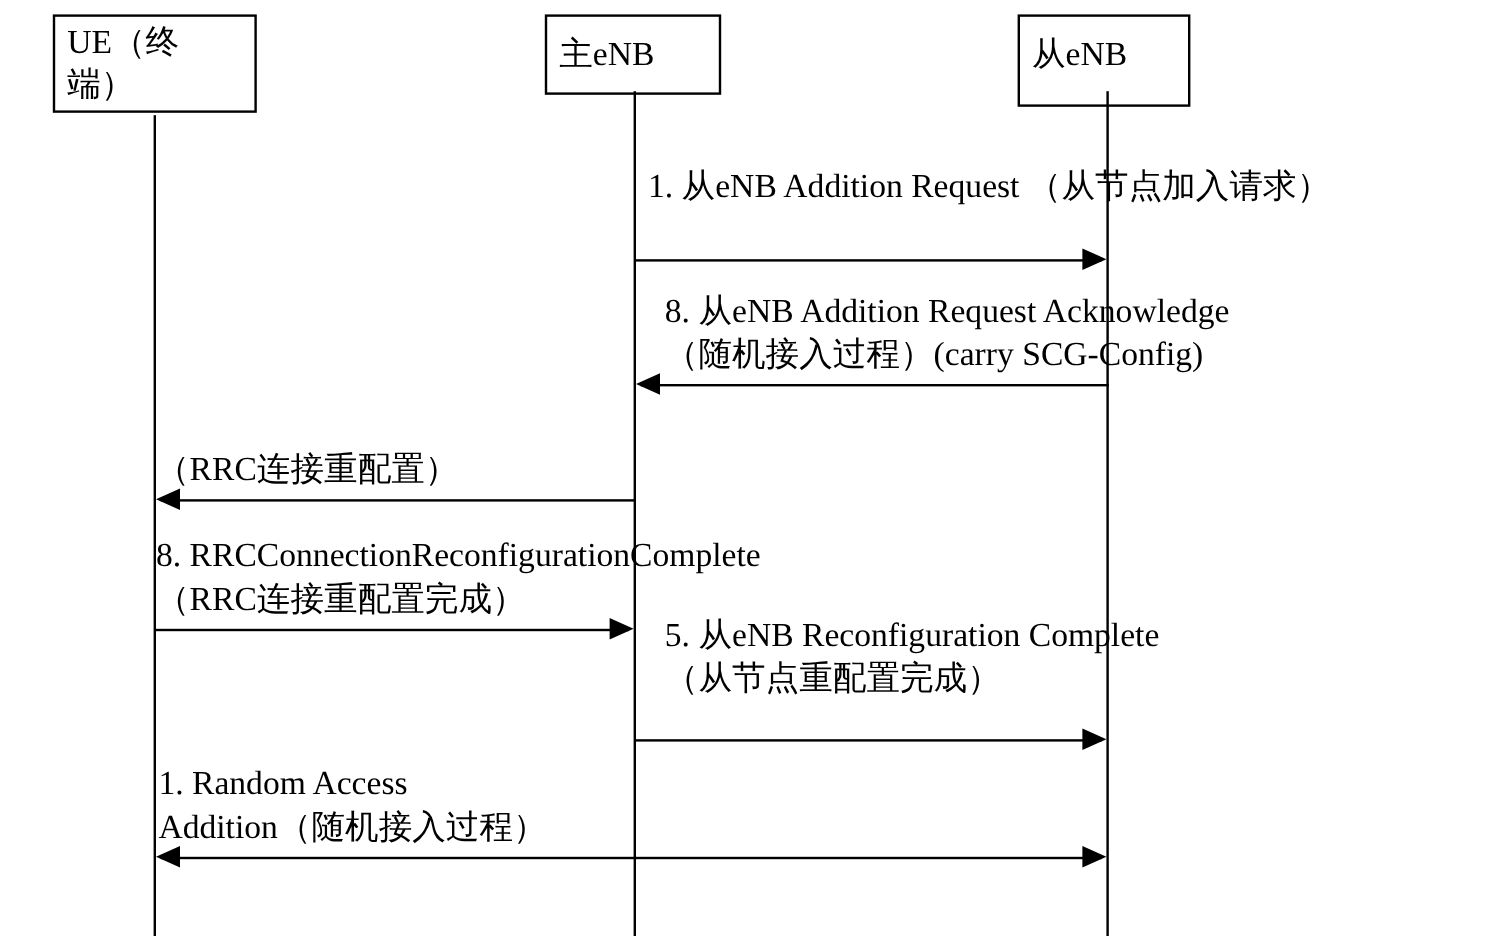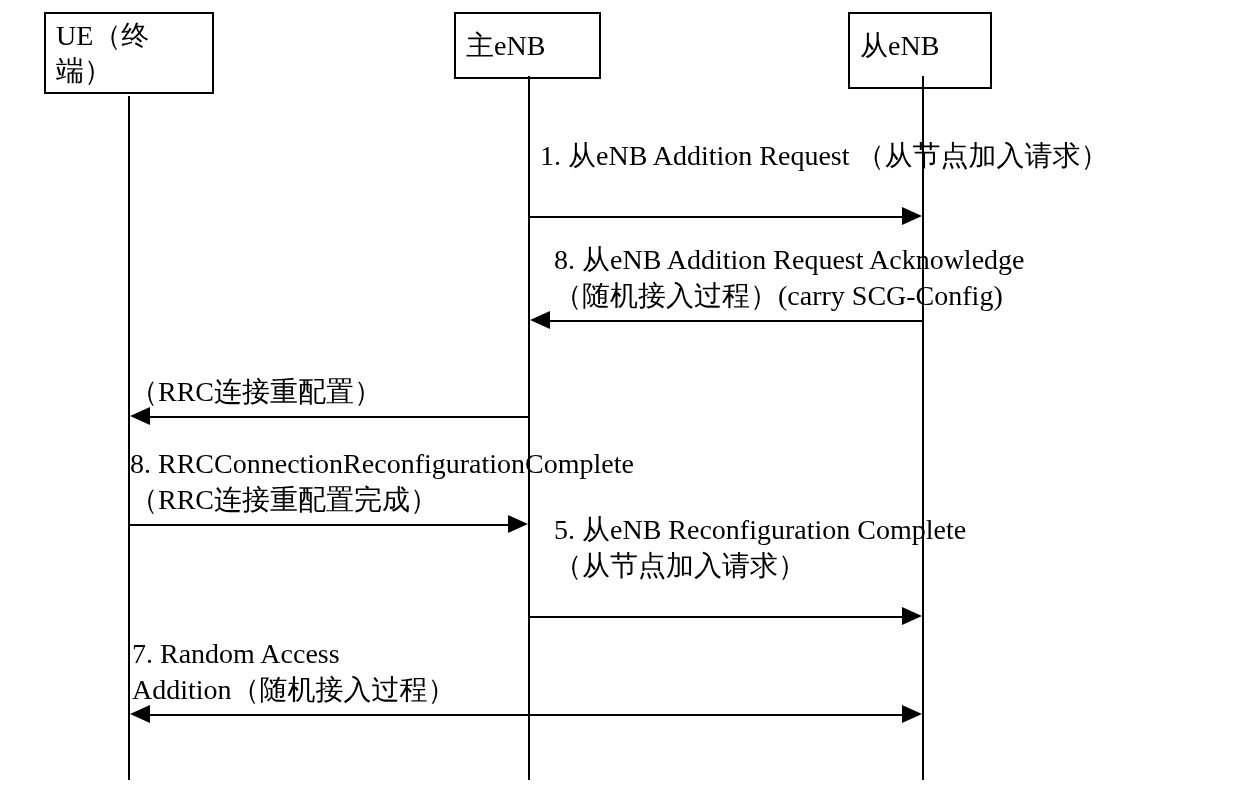--- a/index.html
+++ b/index.html
@@ -99,26 +99,26 @@
 
   <div class="msg-label" style="left:130px; top:446px;">
     <span>8. RRCConnectionReconfigurationComplete</span><br>
     <span>（RRC连接重配置完成）</span>
   </div>
   <div class="msg-line" style="left:130px; top:524px; width:394px;"></div>
   <div class="arrow-right" style="left:508px; top:515px;"></div>
 
   <div class="msg-label" style="left:554px; top:512px;">
     <span>5. 从eNB Reconfiguration Complete</span><br>
-    <span>（从节点加入请求）</span>
+    <span>（从节点重配置完成）</span>
   </div>
   <div class="msg-line" style="left:530px; top:616px; width:388px;"></div>
   <div class="arrow-right" style="left:902px; top:607px;"></div>
 
   <div class="msg-label" style="left:132px; top:636px;">
-    <span>7. Random Access</span><br>
+    <span>1. Random Access</span><br>
     <span>Addition（随机接入过程）</span>
   </div>
   <div class="msg-line" style="left:134px; top:714px; width:784px;"></div>
   <div class="arrow-left" style="left:130px; top:705px;"></div>
   <div class="arrow-right" style="left:902px; top:705px;"></div>
 
 </div>
 
 </body></html>

